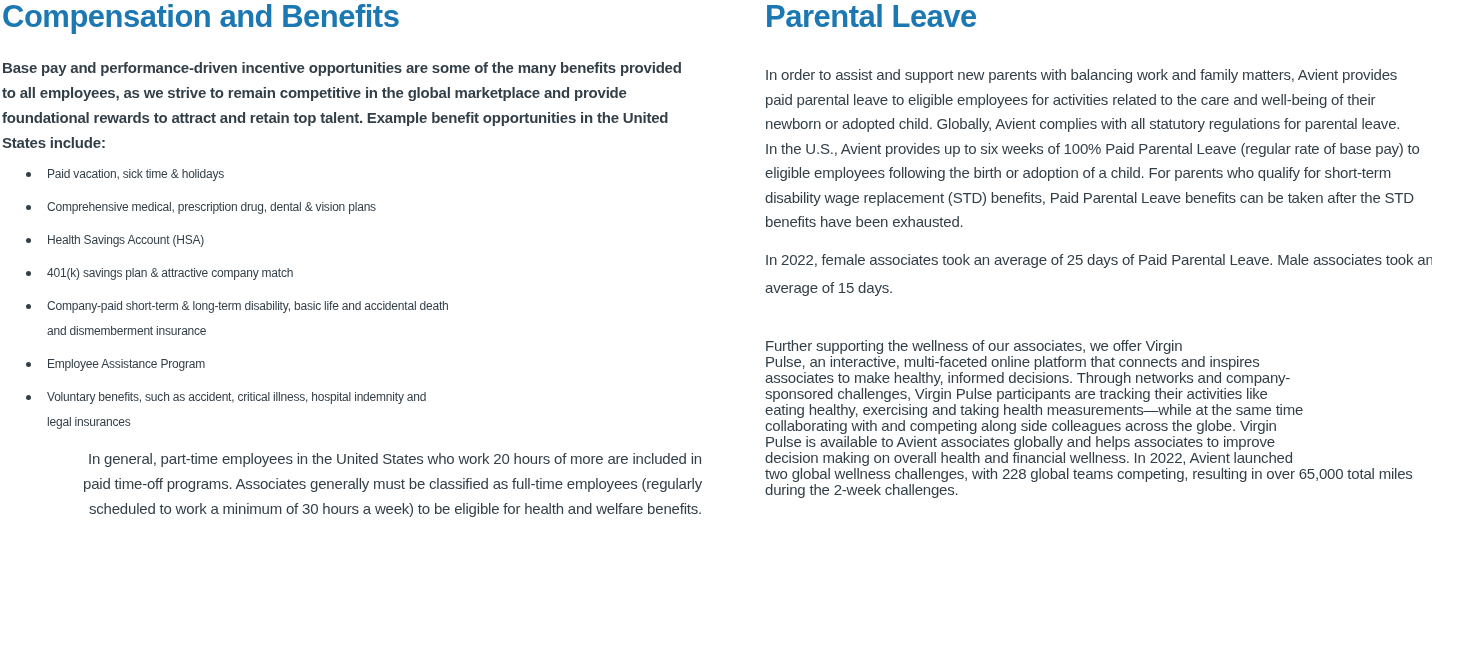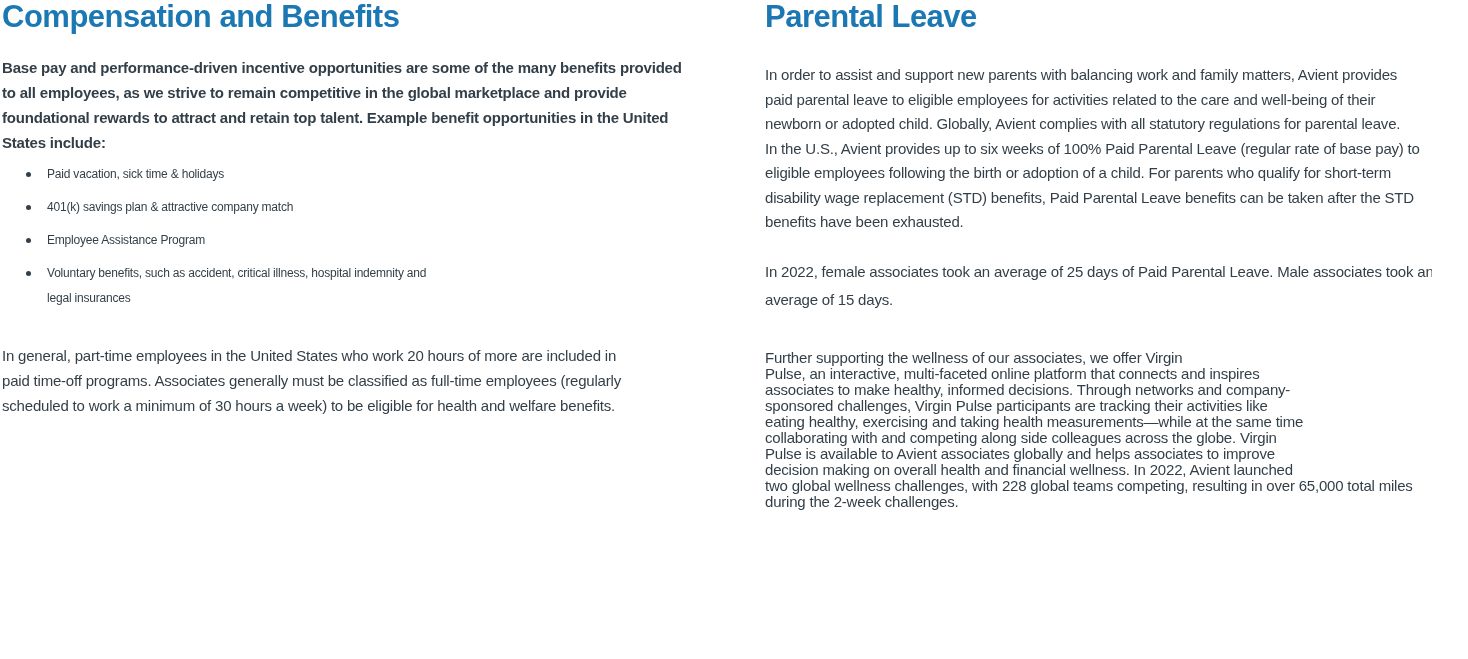--- a/index.html
+++ b/index.html
@@ -56,40 +56,44 @@
   }
   .benefit-list li .bullet-dot {
     position: absolute;
     left: -21px;
     top: 10px;
     width: 5px;
     height: 5px;
     border-radius: 50%;
     background: #333f48;
   }
-  .closing-para { margin-top: 32px; }
+  .closing-para { margin-top: 11px; text-align: right; }
   .pl-para1 { margin-top: 29px; line-height: 24.5px; }
-  .pl-para2 { margin-top: 23px; line-height: 28px; }
+  .pl-para2 { margin-top: 11px; line-height: 28px; }
   .vp-heading { margin-top: 24px; }
   .vp-para { margin-top: 36px; line-height: 16px; }
 </style>
 </head>
 <body>
 
 <div class="page">
 
   <div class="col-left">
     <h1 class="heading">Compensation and Benefits</h1>
     <p class="body-text intro-para">Base pay and performance-driven incentive opportunities are some of the many benefits provided
 to all employees, as we strive to remain competitive in the global marketplace and provide
 foundational rewards to attract and retain top talent. Example benefit opportunities in the United
 States include:</p>
     <ul class="benefit-list">
       <li><span class="bullet-dot"></span><span>Paid vacation, sick time &amp; holidays</span></li>
+      <li><span class="bullet-dot"></span><span>Comprehensive medical, prescription drug, dental &amp; vision plans</span></li>
+      <li><span class="bullet-dot"></span><span>Health Savings Account (HSA)</span></li>
       <li><span class="bullet-dot"></span><span>401(k) savings plan &amp; attractive company match</span></li>
+      <li><span class="bullet-dot"></span><span>Company-paid short-term &amp; long-term disability, basic life and accidental death
+and dismemberment insurance</span></li>
       <li><span class="bullet-dot"></span><span>Employee Assistance Program</span></li>
       <li><span class="bullet-dot"></span><span>Voluntary benefits, such as accident, critical illness, hospital indemnity and
 legal insurances</span></li>
     </ul>
     <p class="body-text closing-para">In general, part-time employees in the United States who work 20 hours of more are included in
 paid time-off programs. Associates generally must be classified as full-time employees (regularly
 scheduled to work a minimum of 30 hours a week) to be eligible for health and welfare benefits.</p>
   </div>
 
   <div class="col-right">

